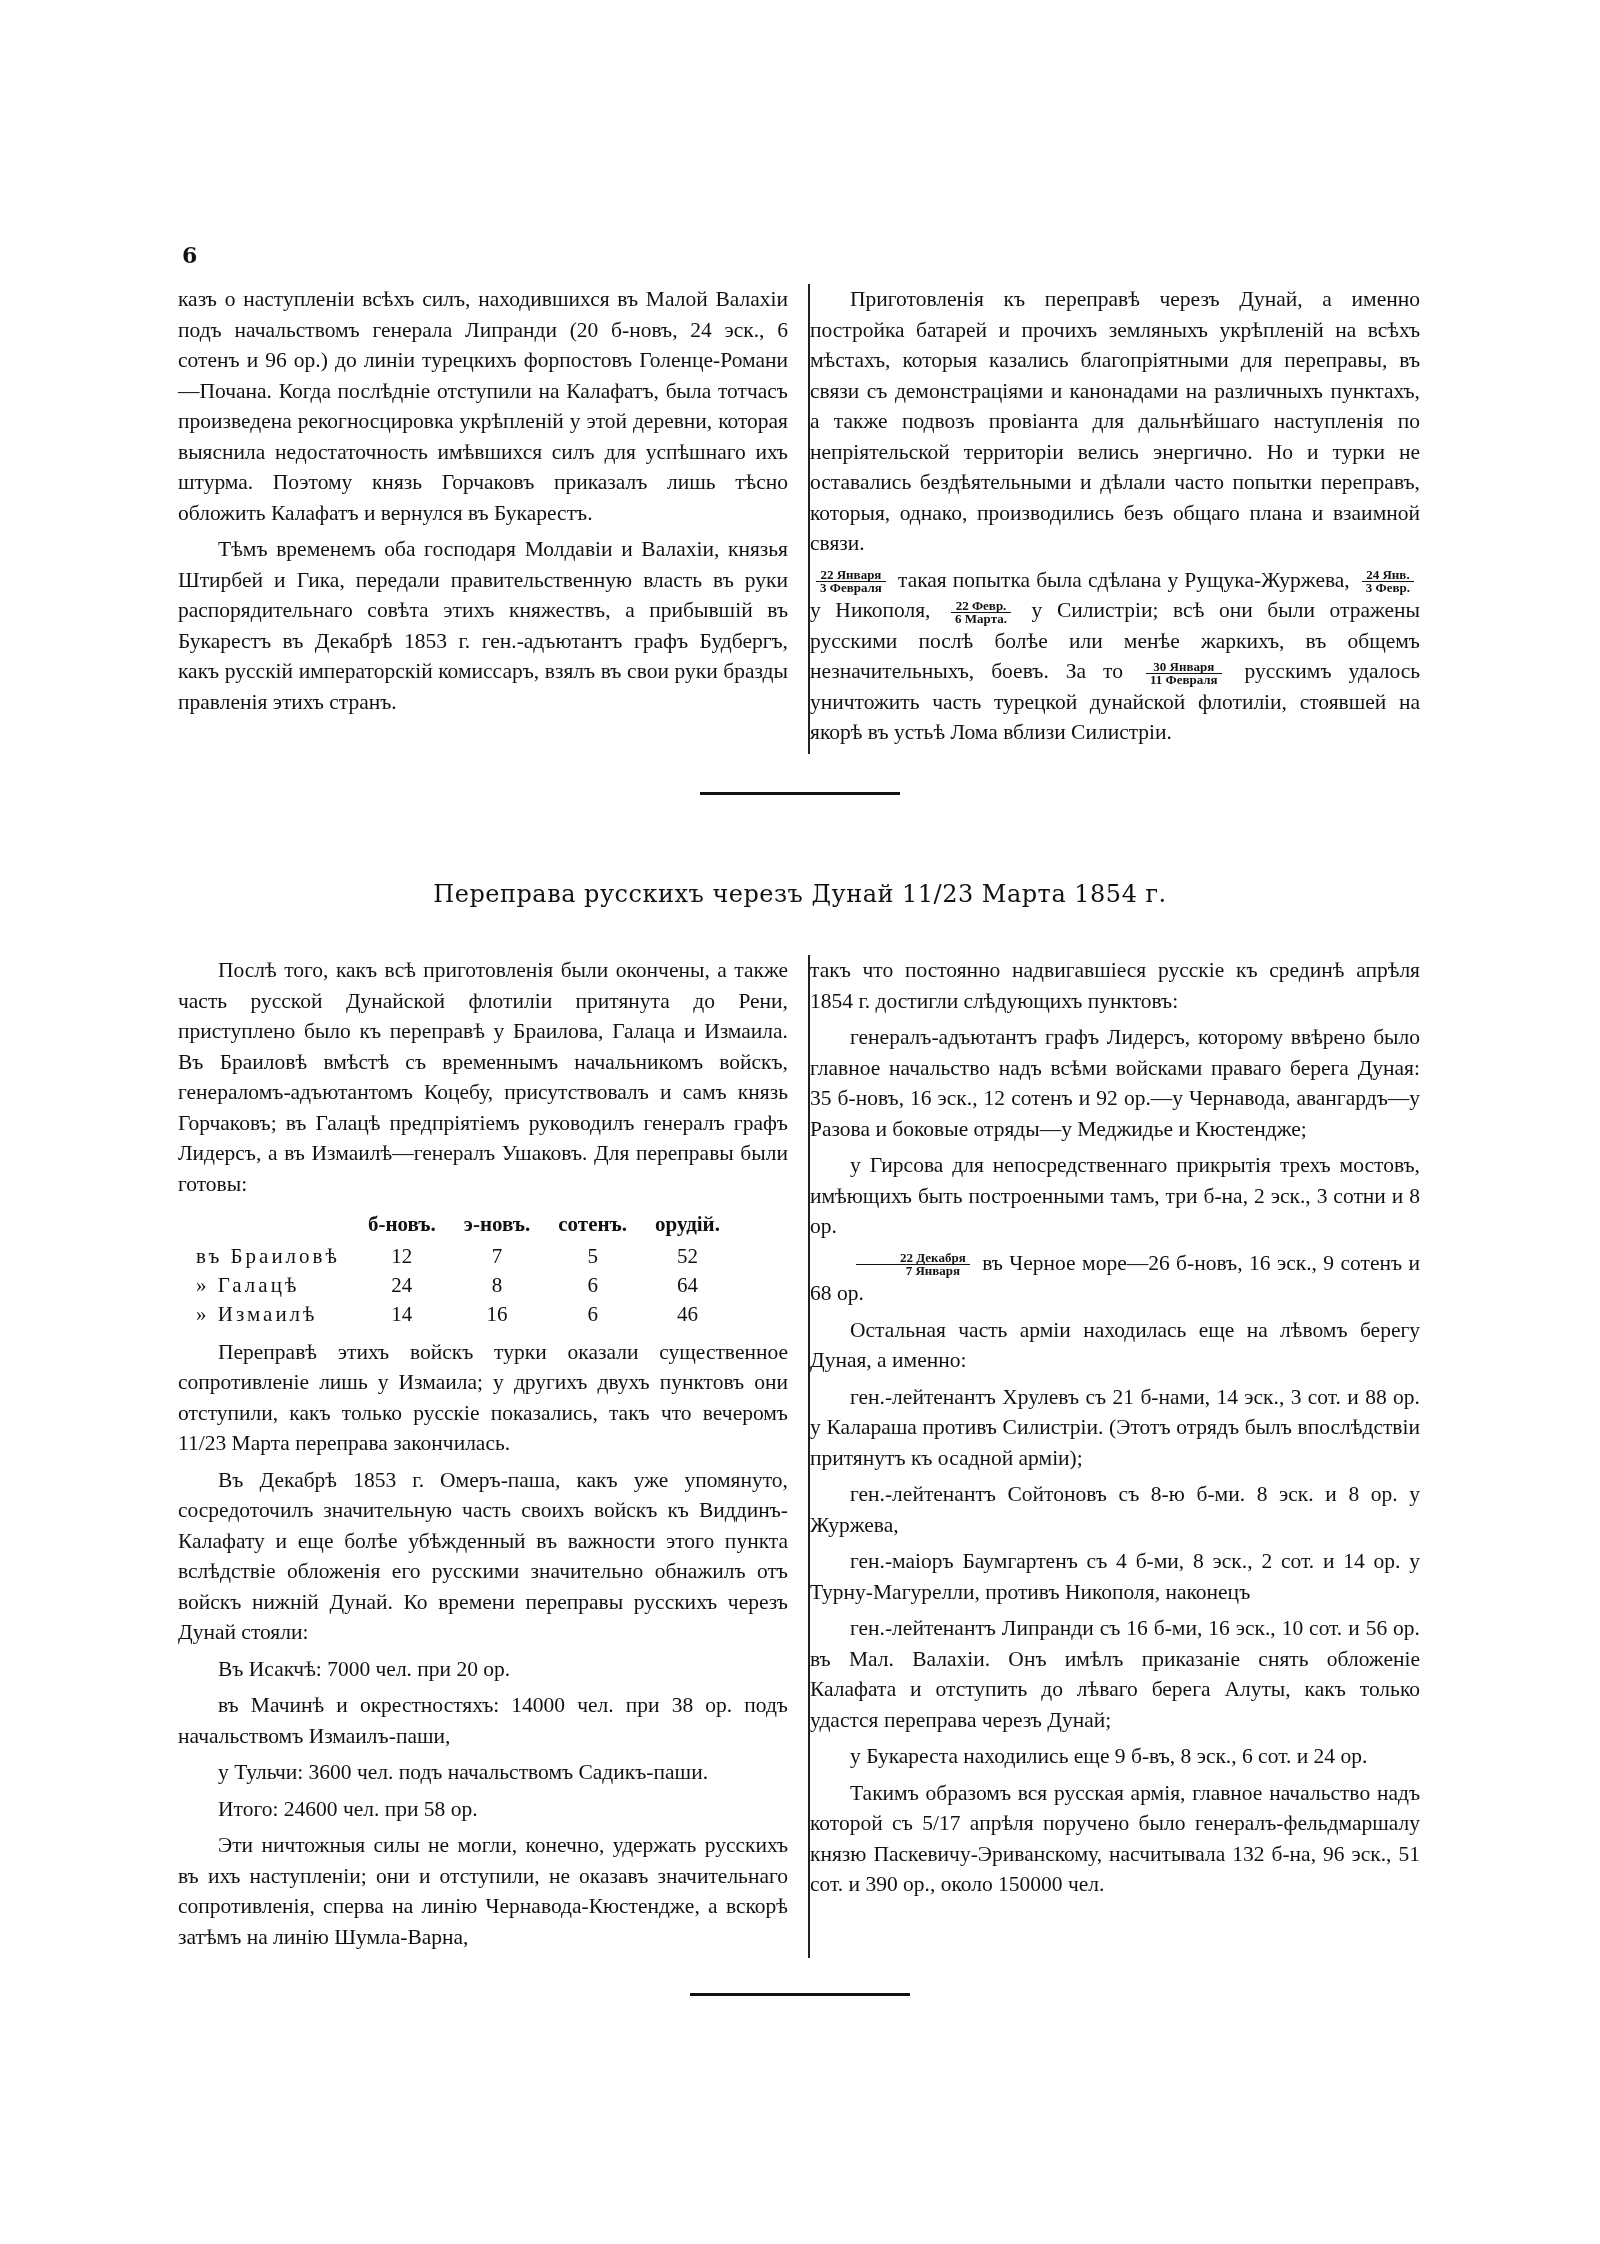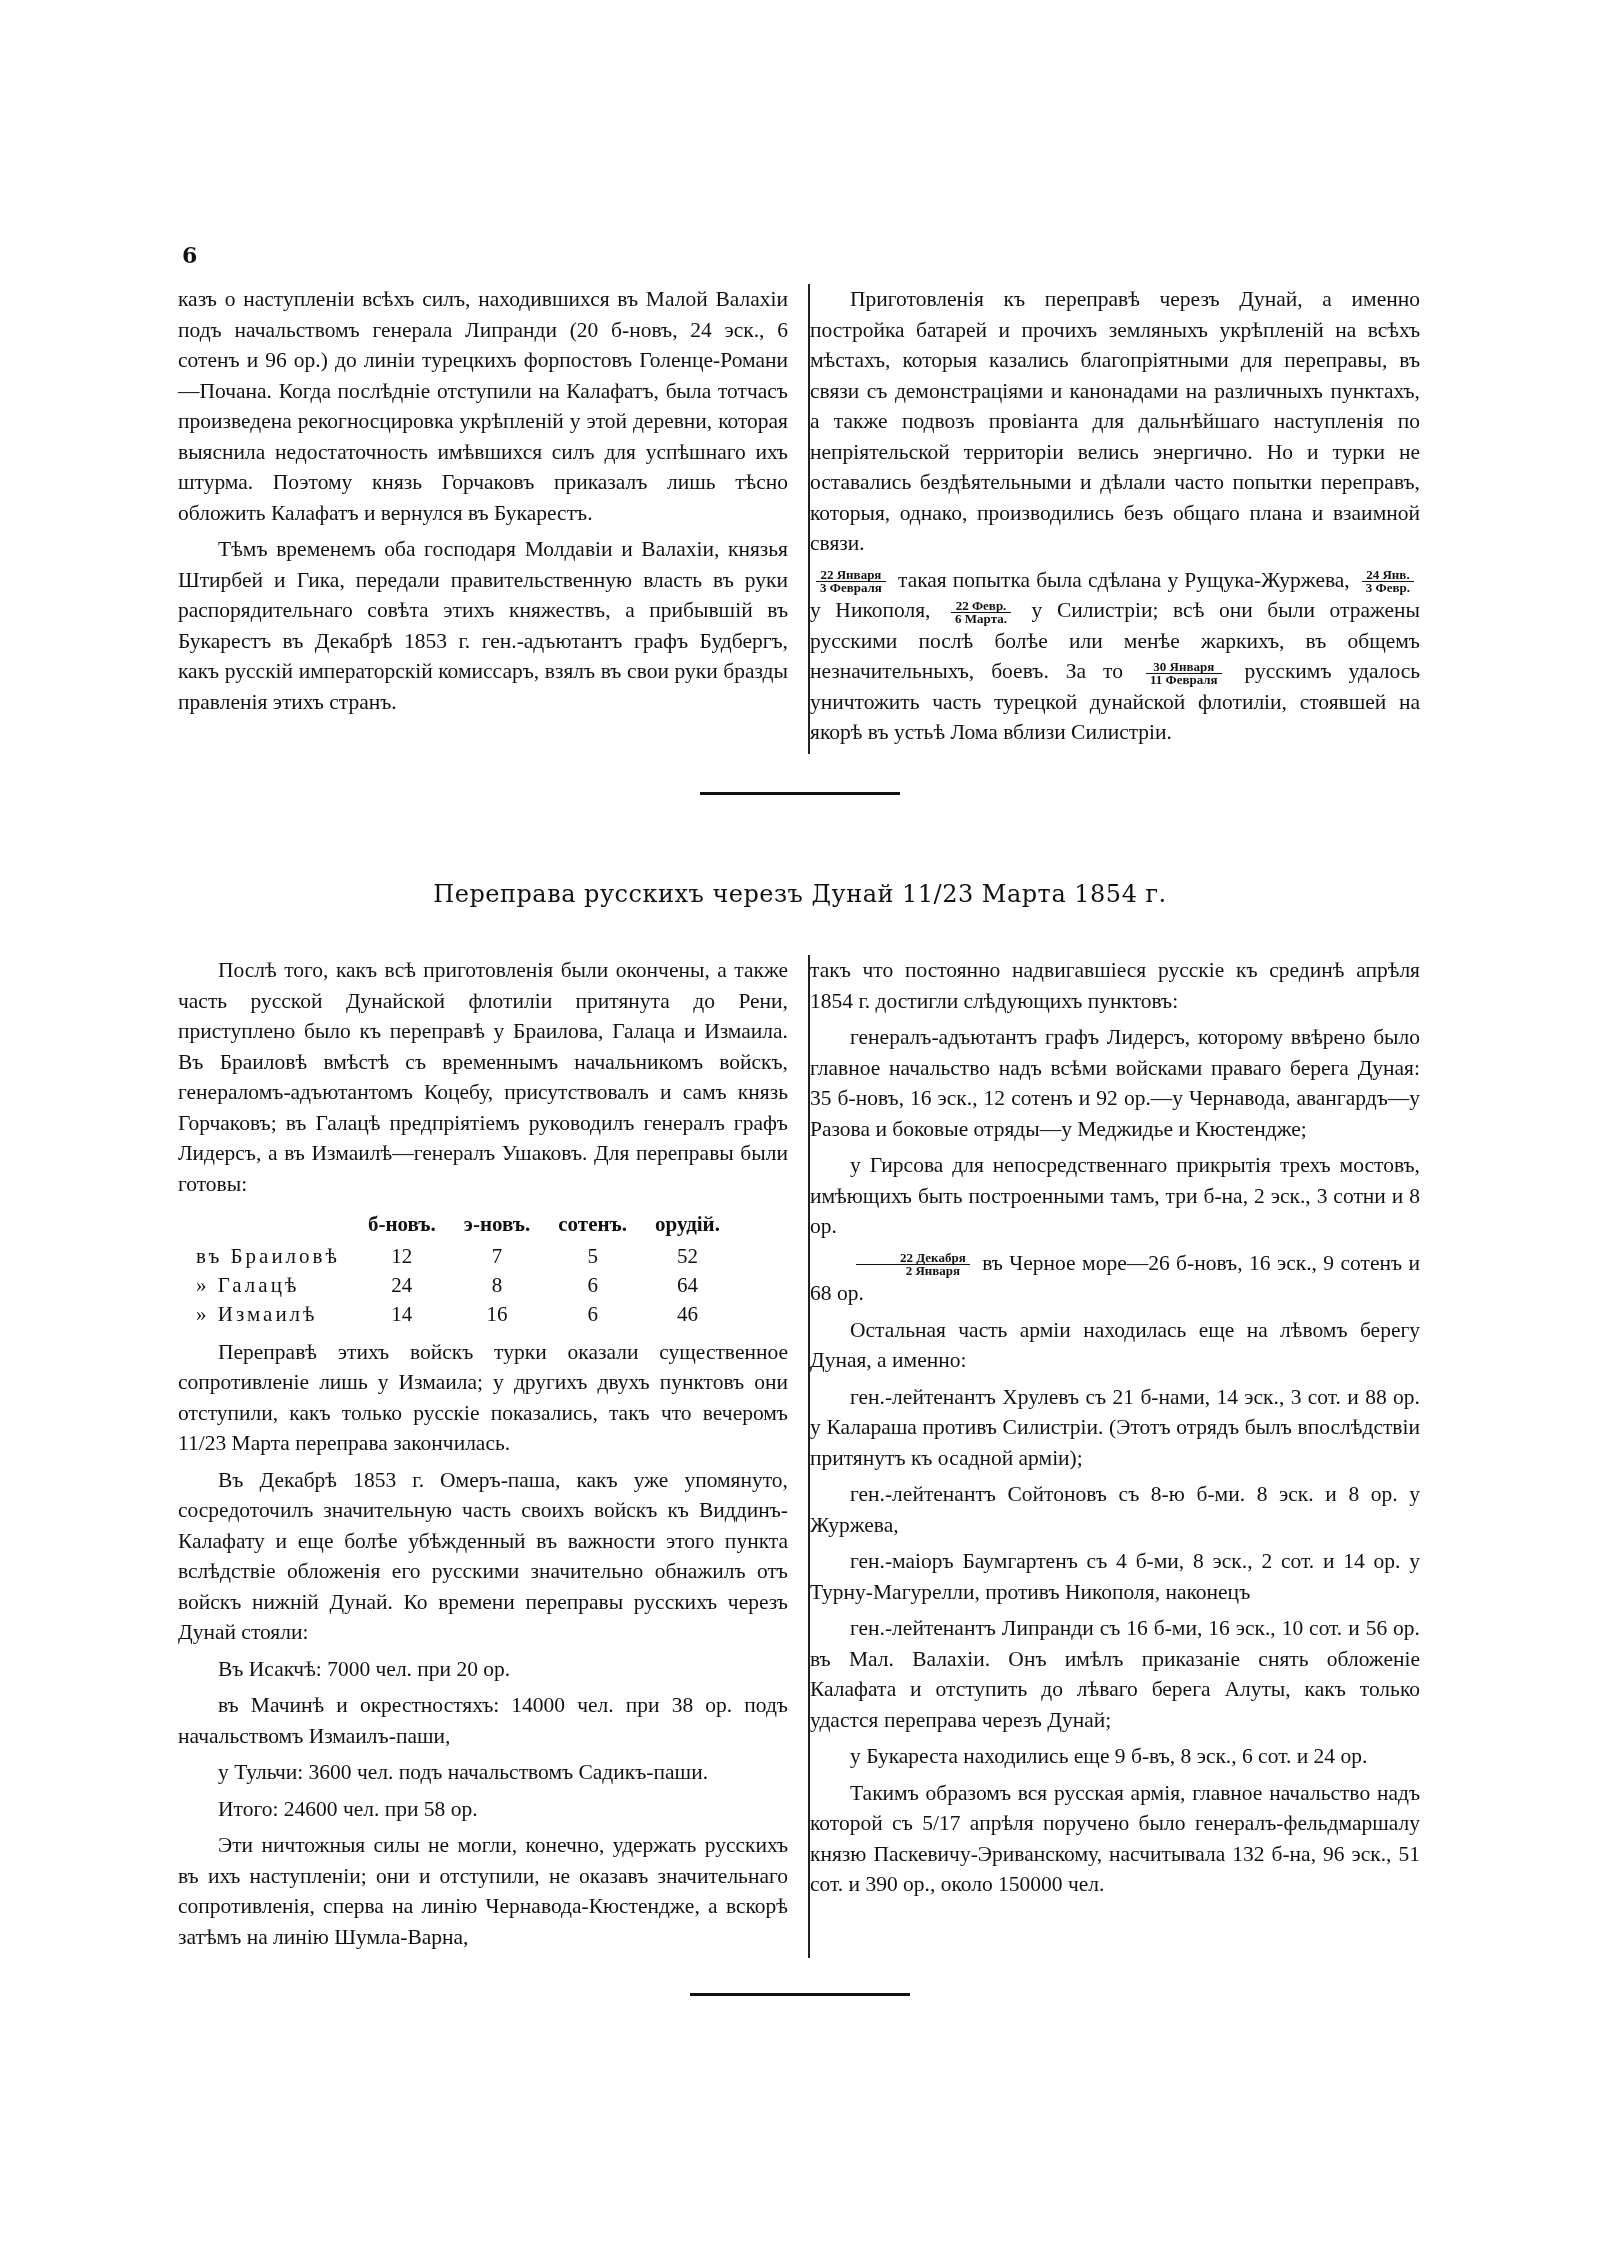--- a/index.html
+++ b/index.html
@@ -97,21 +97,21 @@
     <p>въ Мачинѣ и окрестностяхъ: 14000 чел. при 38 ор. подъ начальствомъ Измаилъ-паши,</p>
     <p>у Тульчи: 3600 чел. подъ начальствомъ Садикъ-паши.</p>
     <p>Итого: 24600 чел. при 58 ор.</p>
     <p>Эти ничтожныя силы не могли, конечно, удержать русскихъ въ ихъ наступленіи; они и отступили, не оказавъ значительнаго сопротивленія, сперва на линію Чернавода-Кюстенджe, а вскорѣ затѣмъ на линію Шумла-Варна,</p>
   </div>
   <div class="col right">
     <p class="noindent">такъ что постоянно надвигавшіеся русскіе къ срединѣ апрѣля 1854 г. достигли слѣдующихъ пунктовъ:</p>
     <p>генералъ-адъютантъ графъ Лидерсъ, которому ввѣрено было главное начальство надъ всѣми войсками праваго берега Дуная: 35 б-новъ, 16 эск., 12 сотенъ и 92 ор.—у Чернавода, авангардъ—у Разова и боковые отряды—у Меджидье и Кюстендже;</p>
     <p>у Гирсова для непосредственнаго прикрытія трехъ мостовъ, имѣющихъ быть построенными тамъ, три б-на, 2 эск., 3 сотни и 8 ор.</p>
     <p>
-      <span class="frac"><span class="num">22 Декабря</span><span class="den">2 Января</span></span>
+      <span class="frac"><span class="num">22 Декабря</span><span class="den">7 Января</span></span>
       <span>въ Черное море—26 б-новъ, 16 эск., 9 сотенъ и 68 ор.</span>
     </p>
     <p>Остальная часть арміи находилась еще на лѣвомъ берегу Дуная, а именно:</p>
     <p>ген.-лейтенантъ Хрулевъ съ 21 б-нами, 14 эск., 3 сот. и 88 ор. у Калараша противъ Силистріи. (Этотъ отрядъ былъ впослѣдствіи притянутъ къ осадной арміи);</p>
     <p>ген.-лейтенантъ Сойтоновъ съ 8-ю б-ми. 8 эск. и 8 ор. у Журжева,</p>
     <p>ген.-маіоръ Баумгартенъ съ 4 б-ми, 8 эск., 2 сот. и 14 ор. у Турну-Магурелли, противъ Никополя, наконецъ</p>
     <p>ген.-лейтенантъ Липранди съ 16 б-ми, 16 эск., 10 сот. и 56 ор. въ Мал. Валахіи. Онъ имѣлъ приказаніе снять обложеніе Калафата и отступить до лѣваго берега Алуты, какъ только удастся переправа черезъ Дунай;</p>
     <p>у Букареста находились еще 9 б-въ, 8 эск., 6 сот. и 24 ор.</p>
     <p>Такимъ образомъ вся русская армія, главное начальство надъ которой съ 5/17 апрѣля поручено было генералъ-фельдмаршалу князю Паскевичу-Эриванскому, насчитывала 132 б-на, 96 эск., 51 сот. и 390 ор., около 150000 чел.</p>
   </div>

